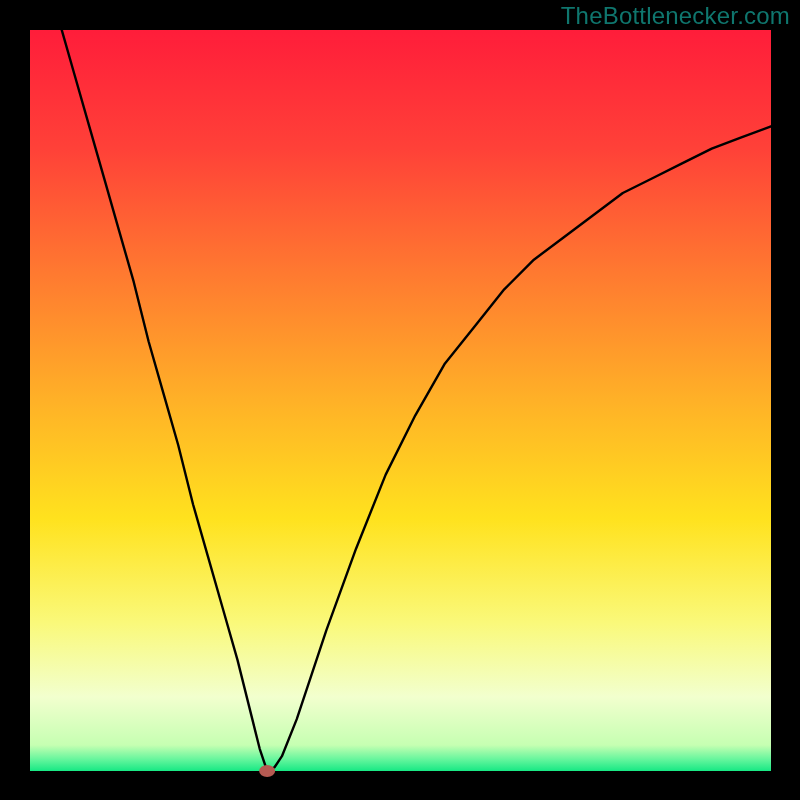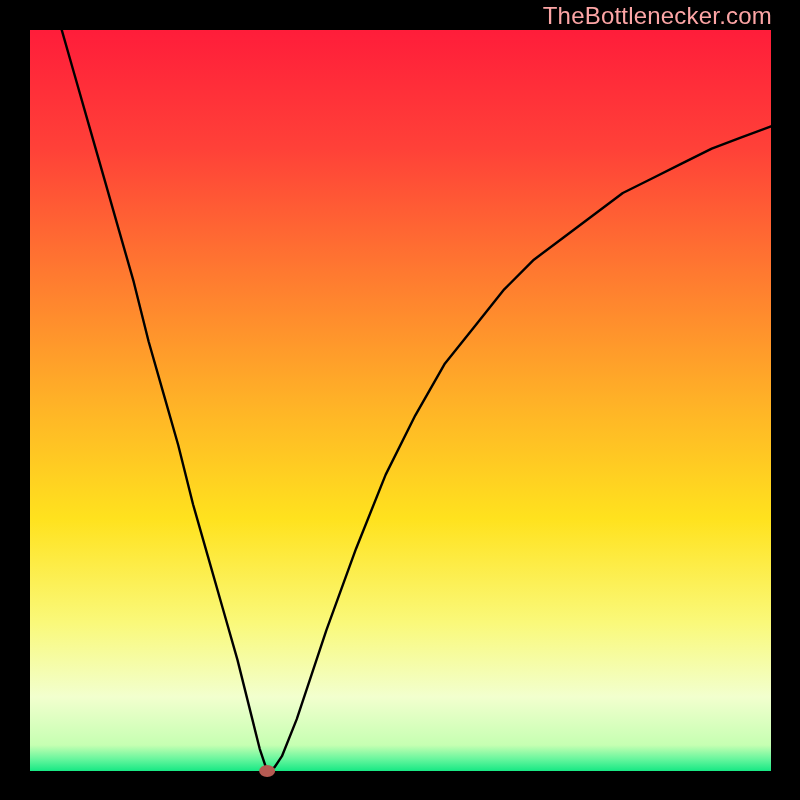--- a/index.html
+++ b/index.html
@@ -12,22 +12,22 @@
   }
   .frame {
     position: relative;
     width: 800px;
     height: 800px;
     background: #000;
   }
   .watermark {
     position: absolute;
     top: 2px;
-    right: 28px;
-    color: #fca5a5;
+    right: 10px;
+    color: #0f766e;
     font-size: 24px;
     font-weight: 500;
     letter-spacing: 0.2px;
     z-index: 10;
   }
   svg.plot {
     position: absolute;
     top: 0;
     left: 0;
   }

